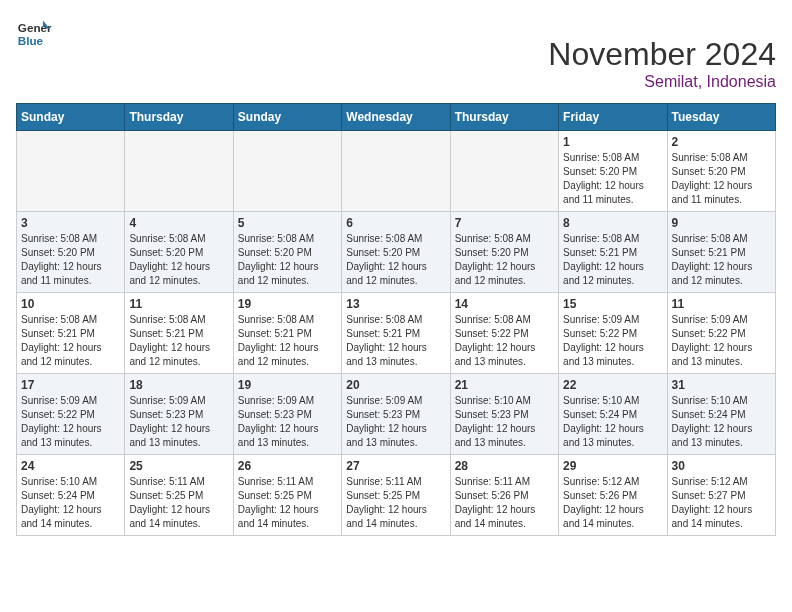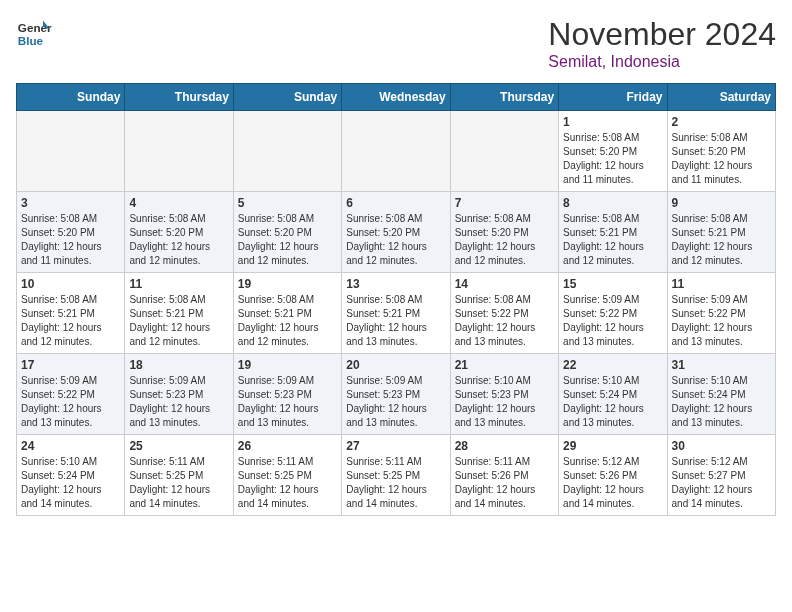--- a/index.html
+++ b/index.html
@@ -19,42 +19,43 @@
     .logo {
       display: flex;
       align-items: center;
       gap: 4px;
     }
     .logo-icon {
       width: 36px;
       height: 36px;
     }
     .title-block {
-      text-align: left;
+      text-align: right;
+      margin-top: 20px;
     }
     .month-title {
       font-size: 32px;
       font-weight: normal;
       color: #333;
     }
     .location {
       font-size: 16px;
       color: #701a75;
     }
     .calendar {
       width: 100%;
       border-collapse: collapse;
     }
     .calendar th {
       background: #2471a3;
       color: #fff;
       font-size: 12px;
       font-weight: bold;
       padding: 6px 4px;
-      text-align: right;
+      text-align: left;
       border: 1px solid #1a5276;
     }
     .calendar td {
       border: 1px solid #ccc;
       vertical-align: top;
       padding: 4px;
       width: calc(100% / 7);
       min-height: 80px;
       font-size: 10px;
       color: #333;
@@ -103,21 +104,21 @@
 
 <table class="calendar">
   <thead>
     <tr>
     <th>Sunday</th>
         <th>Thursday</th>
         <th>Sunday</th>
         <th>Wednesday</th>
         <th>Thursday</th>
         <th>Friday</th>
-        <th>Saturday</th>
+        <th>Tuesday</th>
       </tr>
   </thead>
   <tbody id="calendar-body">
   <tr class="row-odd">
         <td class="empty"></td>
         <td class="empty"></td>
         <td class="empty"></td>
         <td class="empty"></td>
         <td class="empty"></td>
         <td>

